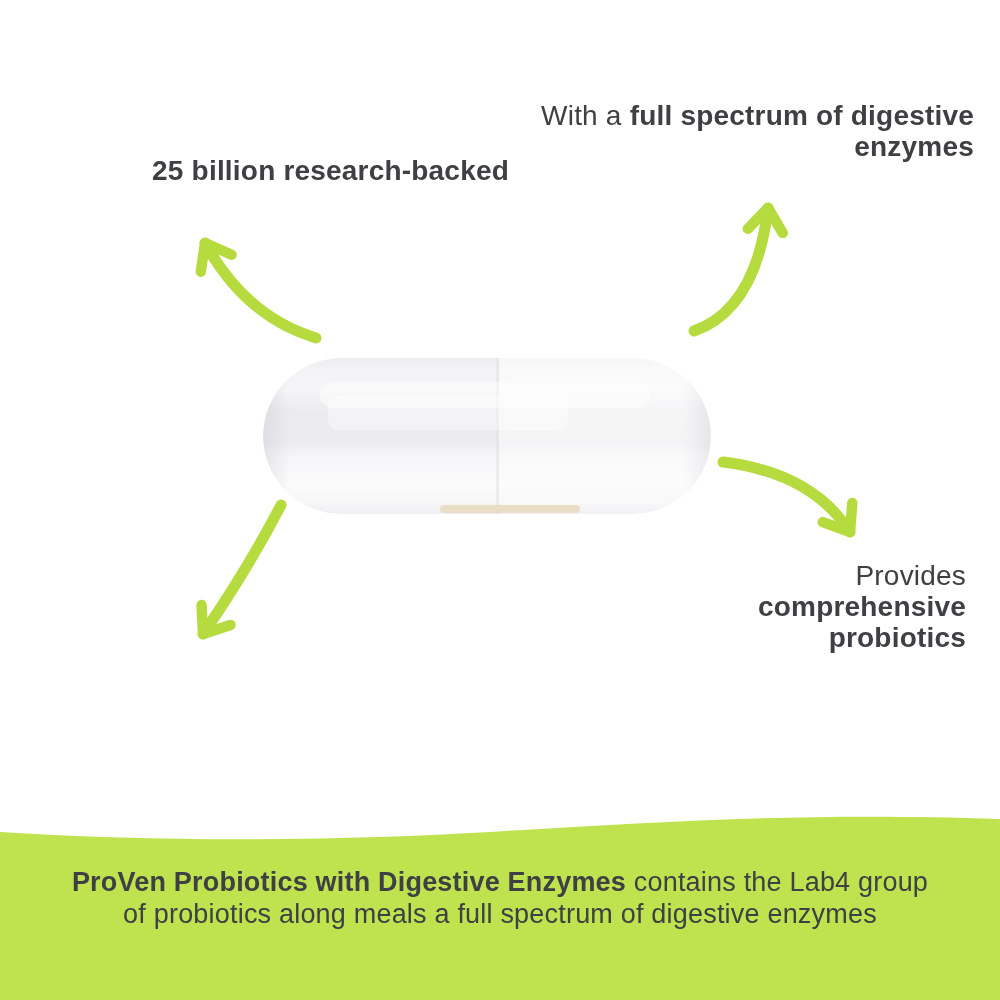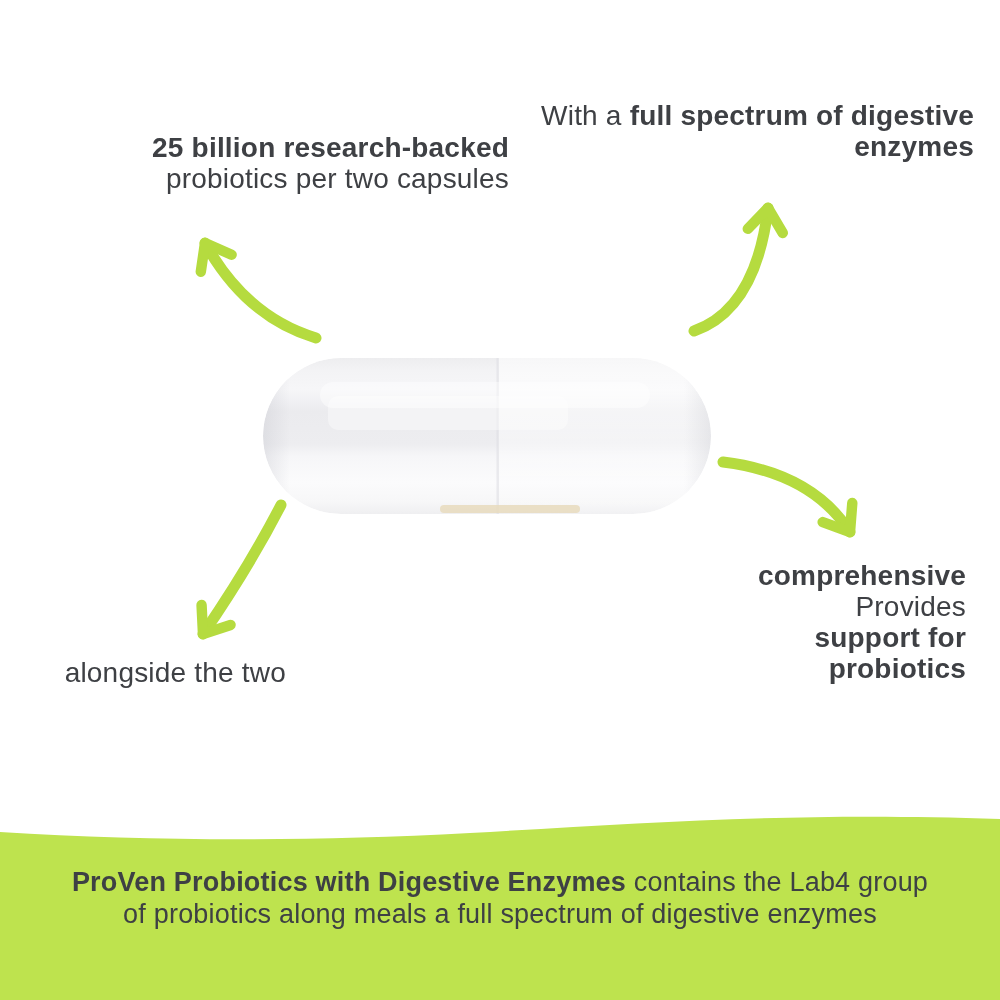--- a/index.html
+++ b/index.html
@@ -14,21 +14,21 @@
   .layer{position:absolute;left:0;top:0;}
   .callout{
     position:absolute;
     text-align:right;
     font-size:28px;
     line-height:31px;
     letter-spacing:0.2px;
     color:var(--text-dark,#3e4044);
   }
   .callout .b, .banner-text .b{font-weight:bold;}
-  .c-top-left{left:9px;top:132px;width:500px;}
+  .c-top-left{left:9px;top:155px;width:500px;}
   .c-top-right{left:514px;top:100px;width:460px;}
   .c-bottom-right{left:706px;top:560px;width:260px;}
   .c-bottom-left{left:26px;top:657px;width:260px;}
   .arrow{
     fill:none;
     stroke:var(--accent-green,#b5db3f);
     stroke-width:11;
     stroke-linecap:round;
   }
   .arrowhead{
@@ -102,37 +102,34 @@
       <rect x="234.5" y="2" width="2.5" height="156" fill="#dcdce1" opacity="0.55"></rect>
       <rect x="58" y="26" width="330" height="26" rx="13" fill="#ffffff" opacity="0.45"></rect>
       <rect x="66" y="40" width="240" height="34" rx="10" fill="#ffffff" opacity="0.40"></rect>
       <rect x="178" y="149" width="140" height="8" rx="4" fill="#e7dabd" opacity="0.85"></rect>
       <rect x="1" y="2" width="448" height="156" rx="78" fill="url(#edgeShade)"></rect>
     </g>
   </svg>
 
   <div class="callout c-top-left">
       <div><span class="b">25 billion research-backed</span></div>
-      <div><span>probiotics per two capsules</span></div>
     </div>
 
   <div class="callout c-top-right">
       <div><span>With a </span><span class="b">full spectrum of digestive</span></div>
       <div><span class="b">enzymes</span></div>
     </div>
 
   <div class="callout c-bottom-right">
+      <div><span>Provides</span></div>
       <div><span class="b">comprehensive</span></div>
-      <div><span>Provides</span></div>
-      <div><span class="b">support for</span></div>
       <div><span class="b">probiotics</span></div>
     </div>
 
   <div class="callout c-bottom-left">
-      <div><span>alongside the two</span></div>
     </div>
 
   <svg class="layer" style="left:0;top:805px;" width="1000" height="195" viewBox="0 0 1000 195" aria-hidden="true">
     <path class="banner-wave-path" d="M0,27 C150,36 300,37 470,28 C650,18 790,7 1000,14 L1000,195 L0,195 Z"></path>
   </svg>
 
   <div class="banner-text">
       <div><span class="b">ProVen Probiotics with Digestive Enzymes</span><span> contains the Lab4 group</span></div>
       <div><span>of probiotics along meals a full spectrum of digestive enzymes</span></div>
     </div>

